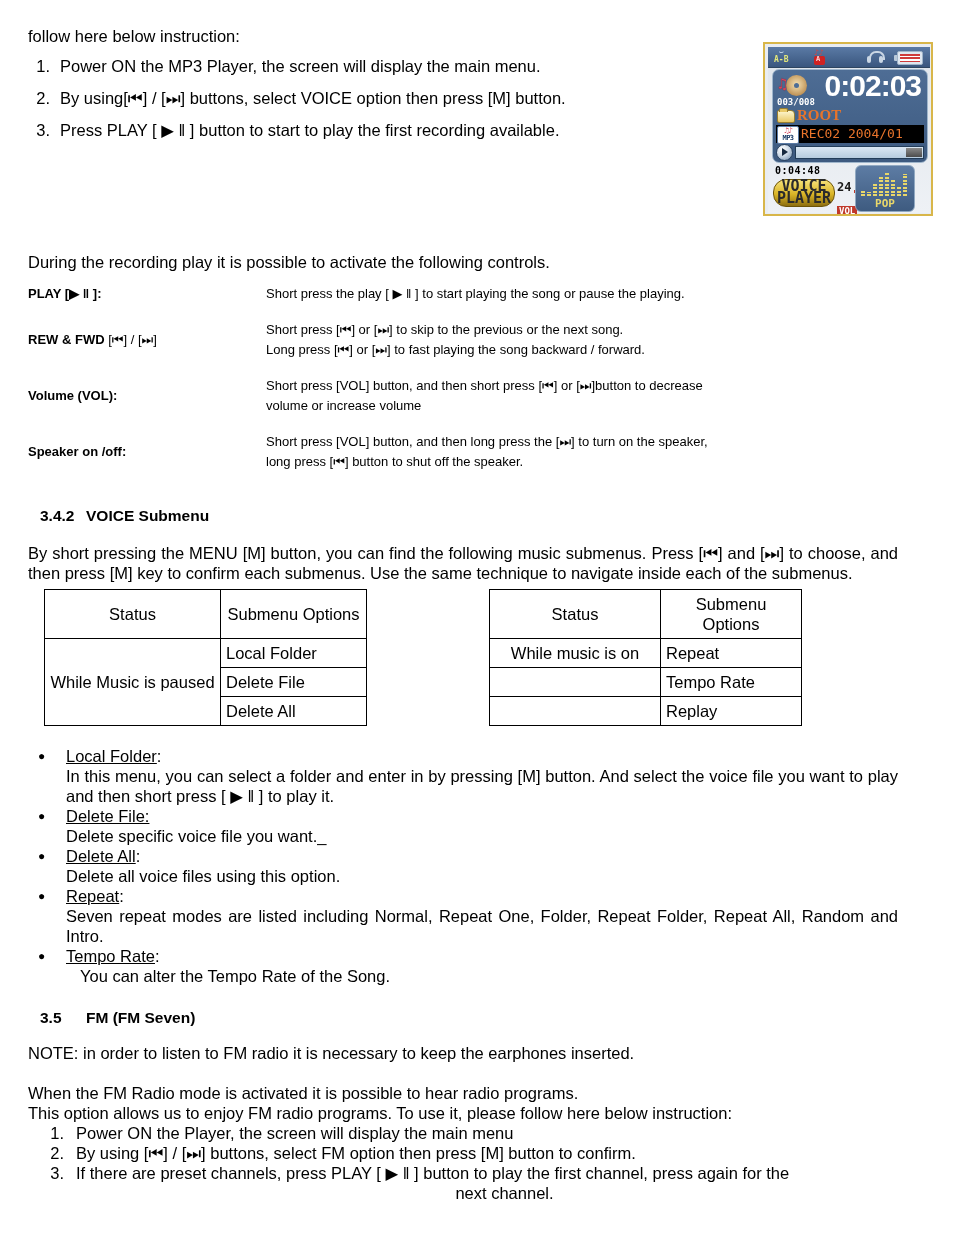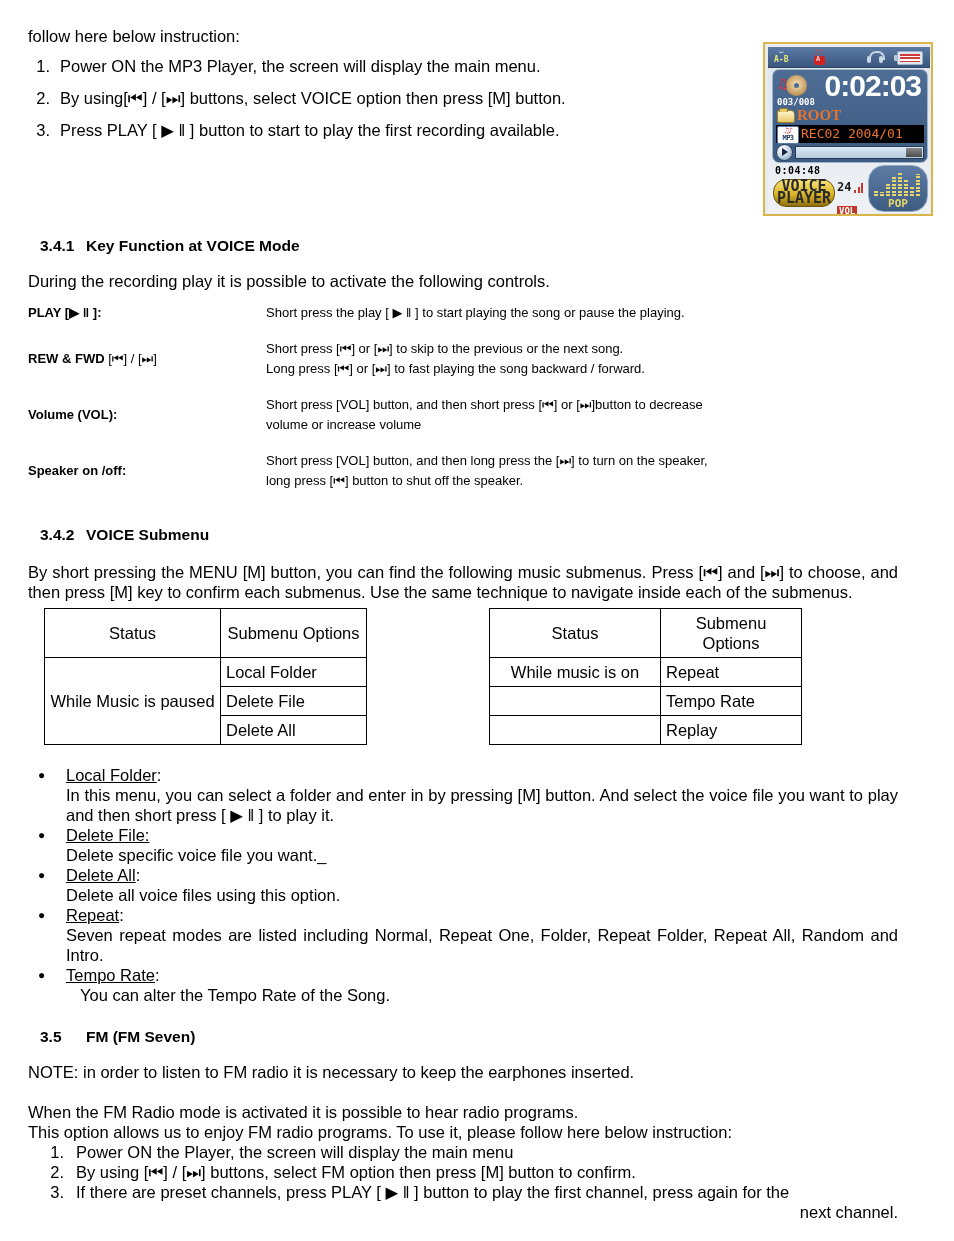--- a/index.html
+++ b/index.html
@@ -151,21 +151,21 @@
     line-height: 20px;
   }
   .numlist2 .nnum {
     flex: 0 0 48px;
     width: 48px;
     text-align: right;
     padding-right: 12px;
     box-sizing: border-box;
   }
   .numlist2 .ntext { flex: 1 1 auto; text-align: justify; }
-  .numlist2 .ntext.cont { text-align: right; margin-left: 35px; }
+  .numlist2 .ntext.cont { text-align: center; margin-left: 35px; }
 
   
   .device {
     position: absolute;
     left: 763px;
     top: 42px;
     width: 170px;
     height: 174px;
     background: #e9edf2;
     border: 2px solid #d8b64a;
@@ -431,25 +431,25 @@
   .vol-label {
     position: absolute; left: 0px; top: 25px;
     background: #c0392b;
     color: #ffffff;
     font-size: 9px; line-height: 11px;
     font-weight: bold;
     padding: 0 2px;
     font-family: "DejaVu Sans Mono", monospace;
   }
   .eq-box {
-    position: absolute; left: 100px; top: 2px;
+    position: absolute; left: 87px; top: 2px;
     width: 58px; height: 45px;
     background: linear-gradient(#5d7ca4, #3e5b80);
     border: 1px solid #91a9c2;
-    border-radius: 16px;
+    border-radius: 6px;
     overflow: hidden;
   }
   .eq-bars {
     position: absolute; left: 5px; top: 4px;
     width: 48px; height: 26px;
   }
   .eq-bars i {
     position: absolute;
     bottom: 0;
     width: 4px;
@@ -564,24 +564,20 @@
         <span class="ntext">By using[⏮] / [⏭] buttons, select VOICE option then press [M] button.</span>
       </div>
       <div class="nrow">
         <span class="nnum">3.</span>
         <span class="ntext">Press PLAY [ ▶ ‖ ] button to start to play the first recording available.</span>
       </div>
     </div>
 
     <div style="height:84px"></div>
 
-    <div class="heading">
-      <span class="hnum">3.4.1</span>
-      <span class="htext">Key Function at VOICE Mode</span>
-    </div>
 
     <div style="height:16px"></div>
 
     <p class="para">During the recording play it is possible to activate the following controls.</p>
 
     <div style="height:4px"></div>
 
     <table class="kf">
       <tbody>
           <tr>

